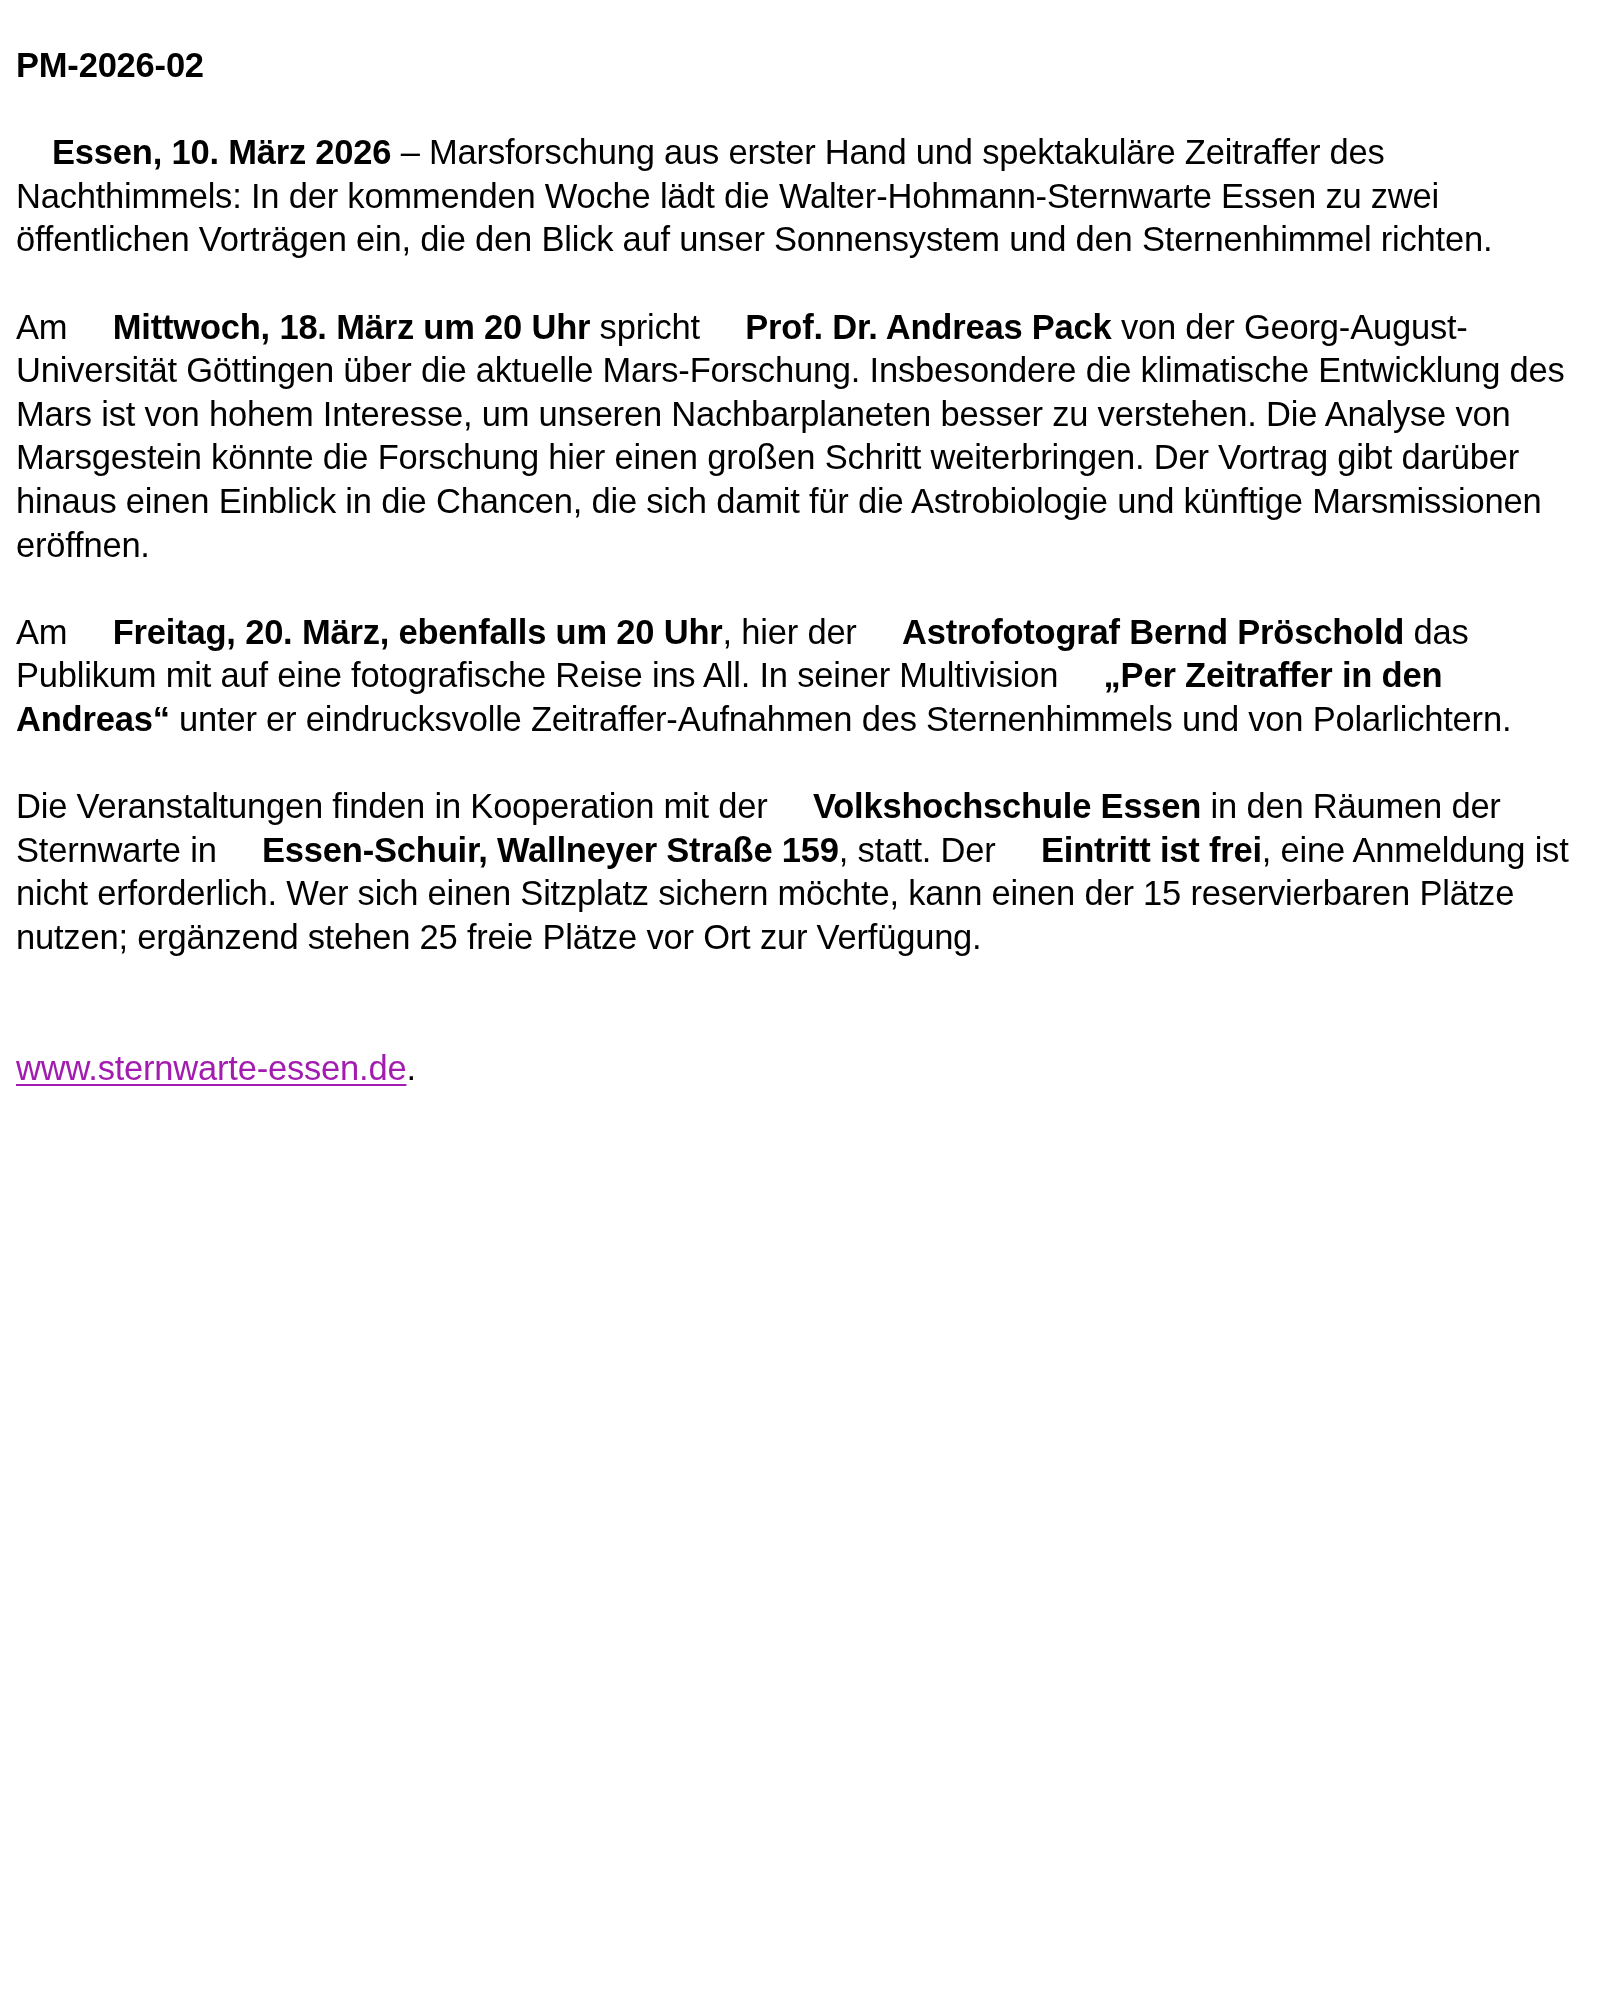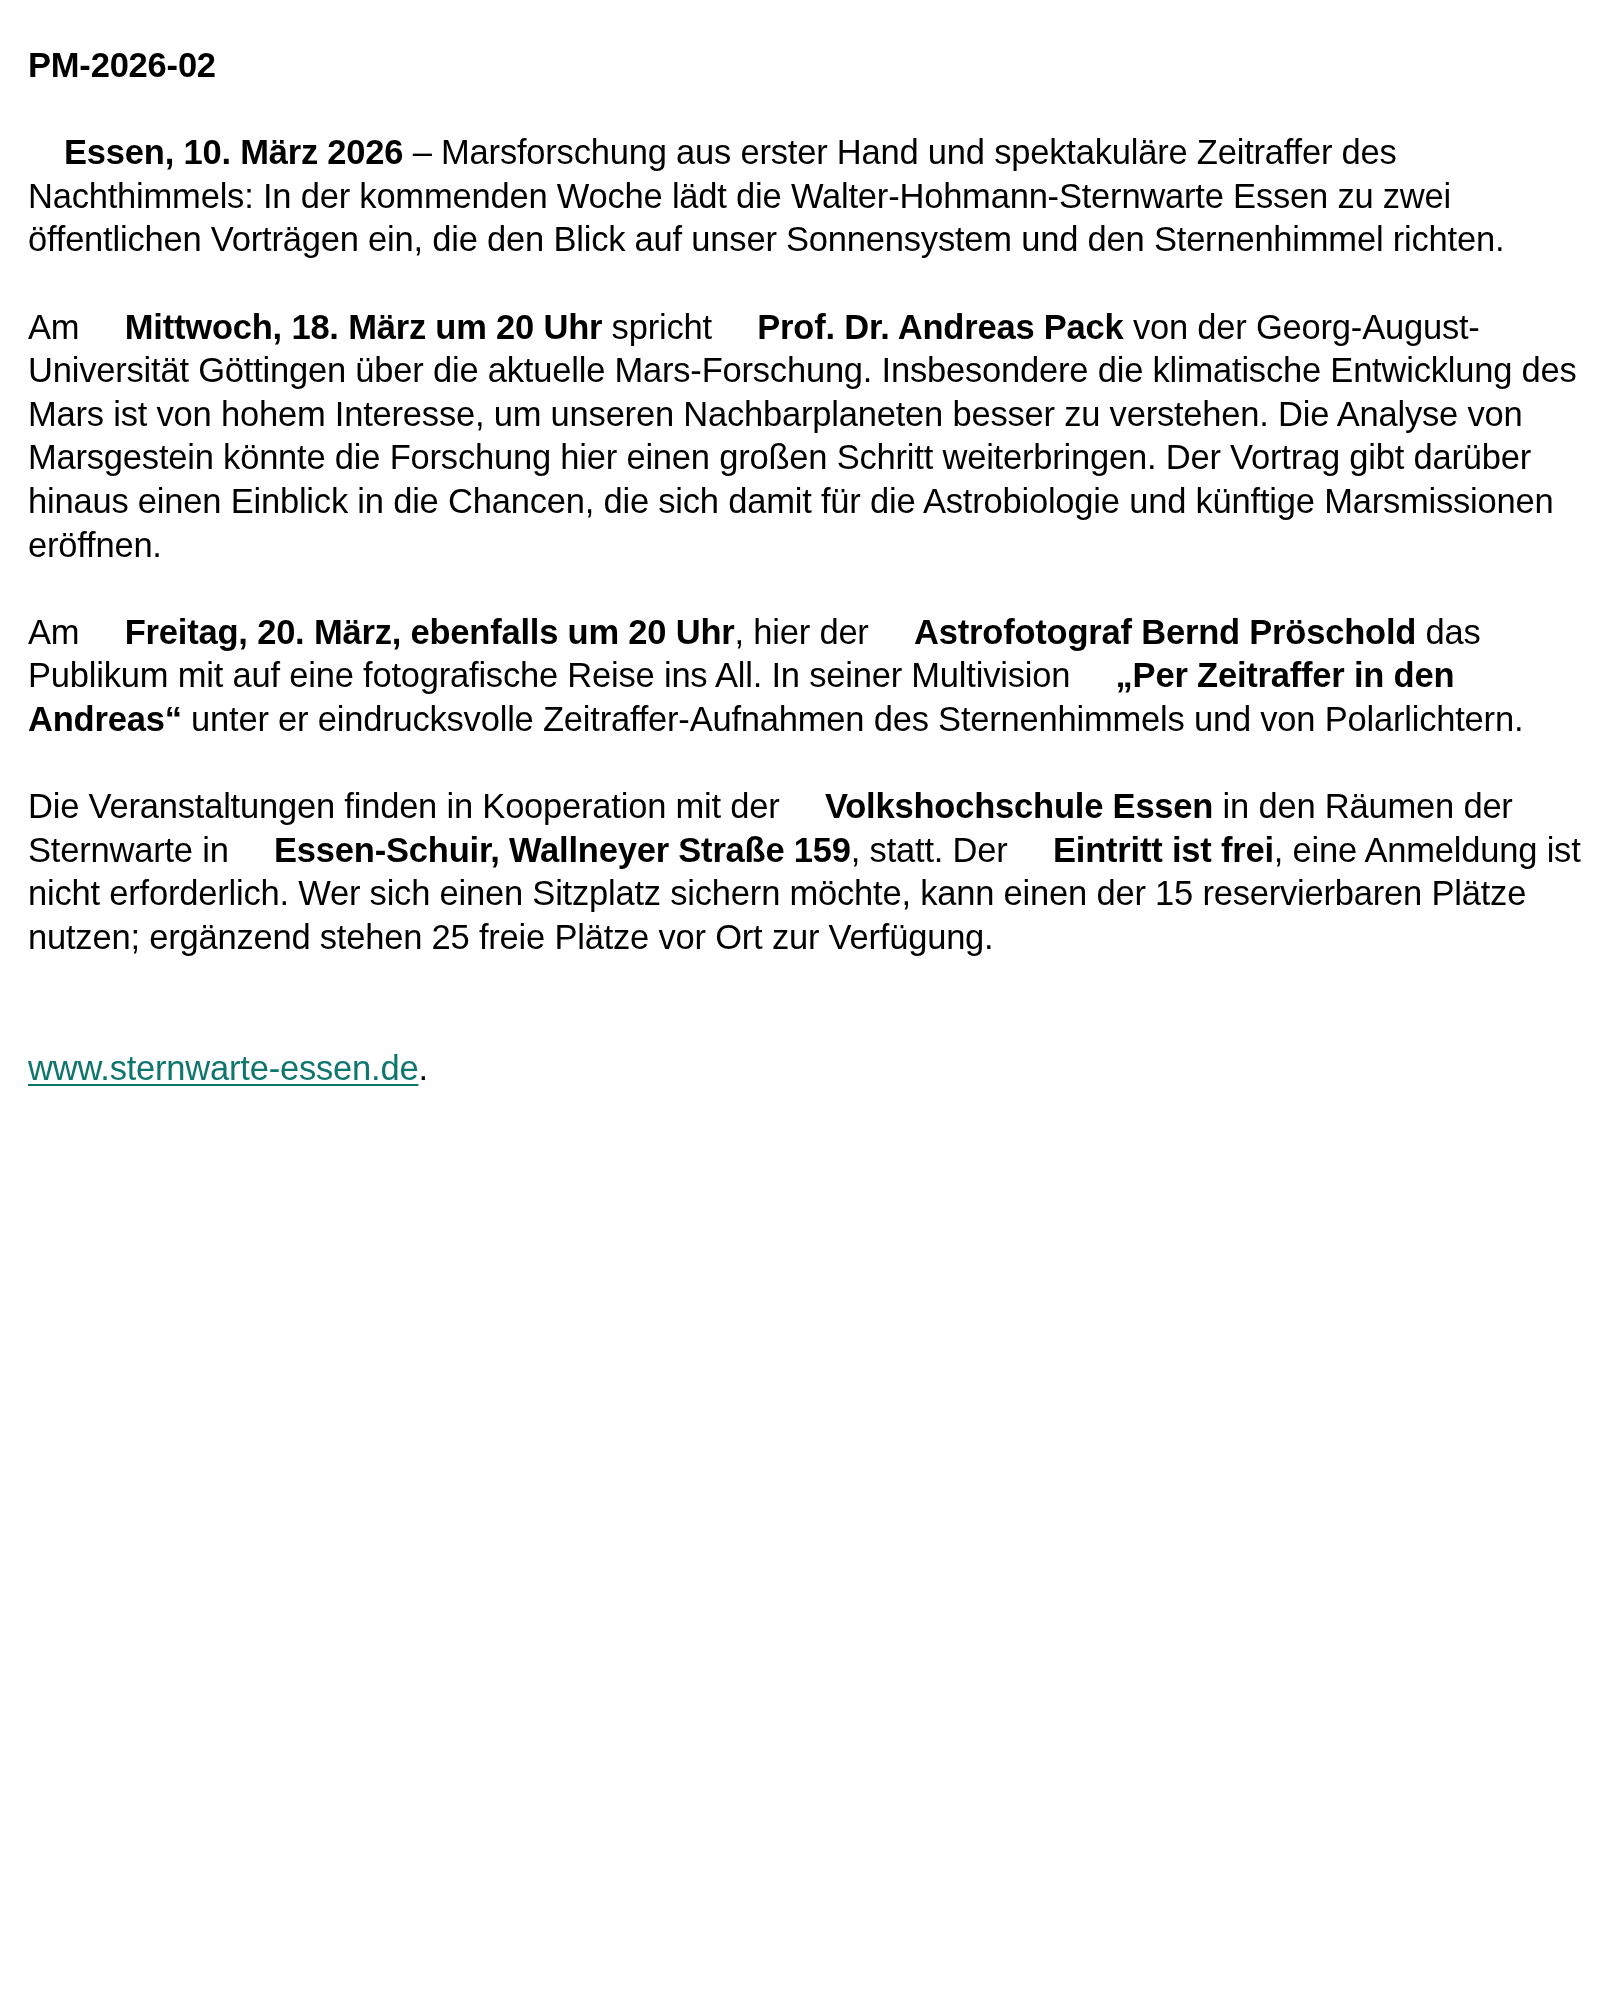--- a/index.html
+++ b/index.html
@@ -2,29 +2,29 @@
 <html><head>
   <meta charset="utf-8">
   <style>
     html, body { margin: 0; padding: 0; background: #ffffff; }
     body {
       width: 1600px; height: 2000px; overflow: hidden;
       font-family: "Liberation Sans", sans-serif;
       color: #000000;
     }
     .doc {
-      position: absolute; left: 28px; top: 44px; width: 1560px;
+      position: absolute; left: 16px; top: 44px; width: 1560px;
       font-size: 34.5px; line-height: 43.6px;
       letter-spacing: -0.2px;
     }
     .doc p { margin: 0 0 43.6px 0; }
     .doc b { font-weight: 700; margin-left: 36px; }
     .ref { font-weight: 700; }
     .headline { font-weight: 700; }
-    a.link { color: #0f766e; text-decoration: underline; text-decoration-thickness: 2px; text-underline-offset: 4px; }
+    a.link { color: #a21caf; text-decoration: underline; text-decoration-thickness: 2px; text-underline-offset: 4px; }
   </style>
 </head>
 <body>
 
 <div class="doc">
   <p class="ref">PM-2026-02</p>
 
 
   <p><b>Essen, 10. März 2026</b><span> – Marsforschung aus erster Hand und spektakuläre Zeitraffer des Nachthimmels: In der kommenden Woche lädt die Walter-Hohmann-Sternwarte Essen zu zwei öffentlichen Vorträgen ein, die den Blick auf unser Sonnensystem und den Sternenhimmel richten.</span></p>
 

